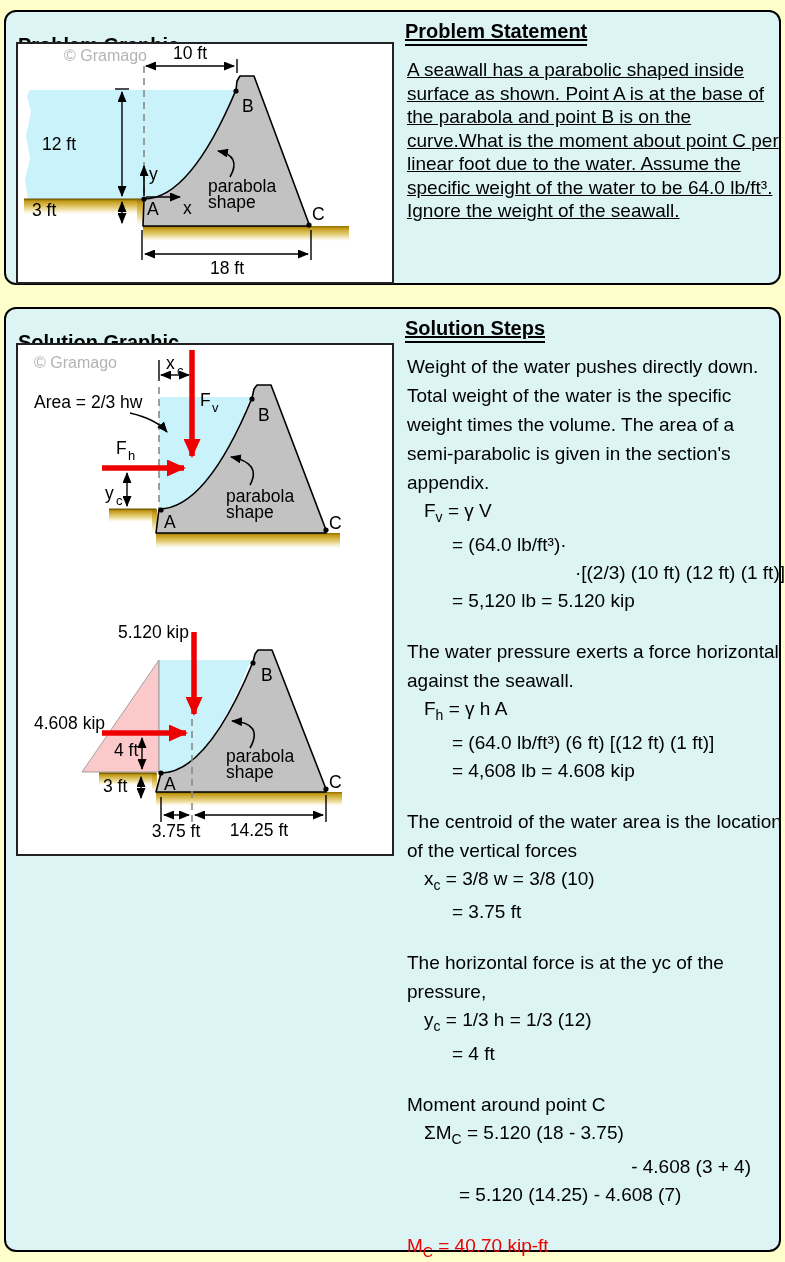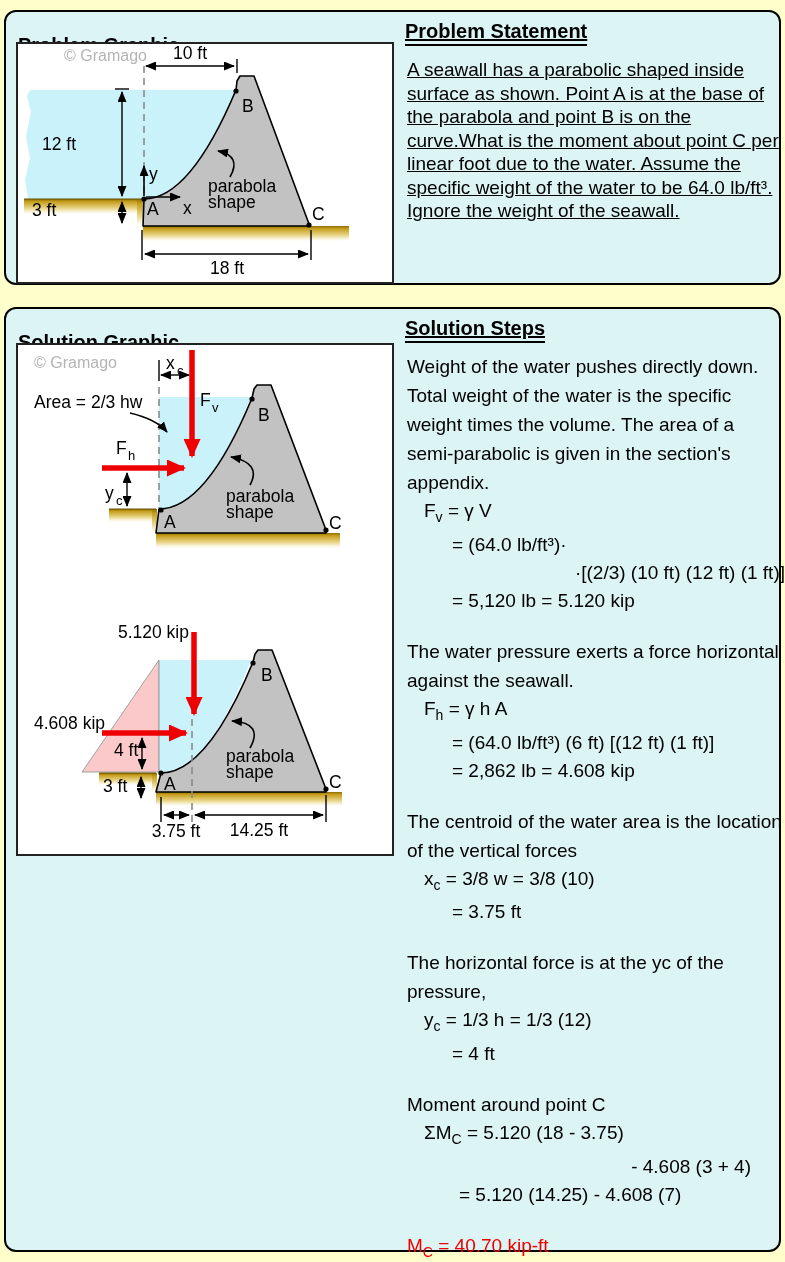--- a/index.html
+++ b/index.html
@@ -266,21 +266,21 @@
           <div class="l r1">·[(2/3) (10 ft) (12 ft) (1 ft)]</div>
           <div class="l i2">= 5,120 lb = 5.120 kip</div>
         </div>
       </div>
 
       <div class="block">
         <div>The water pressure exerts a force horizontal against the seawall.</div>
         <div class="eq">
           <div class="l i1"><span>F</span><sub>h</sub><span> = γ h A</span></div>
           <div class="l i2">= (64.0 lb/ft³) (6 ft) [(12 ft) (1 ft)]</div>
-          <div class="l i2">= 2,862 lb = 4.608 kip</div>
+          <div class="l i2">= 4,608 lb = 4.608 kip</div>
         </div>
       </div>
 
       <div class="block">
         <div>The centroid of the water area is the location of the vertical forces</div>
         <div class="eq">
           <div class="l i1"><span>x</span><sub>c</sub><span> = 3/8 w = 3/8 (10)</span></div>
           <div class="l i2">= 3.75 ft</div>
         </div>
       </div>

